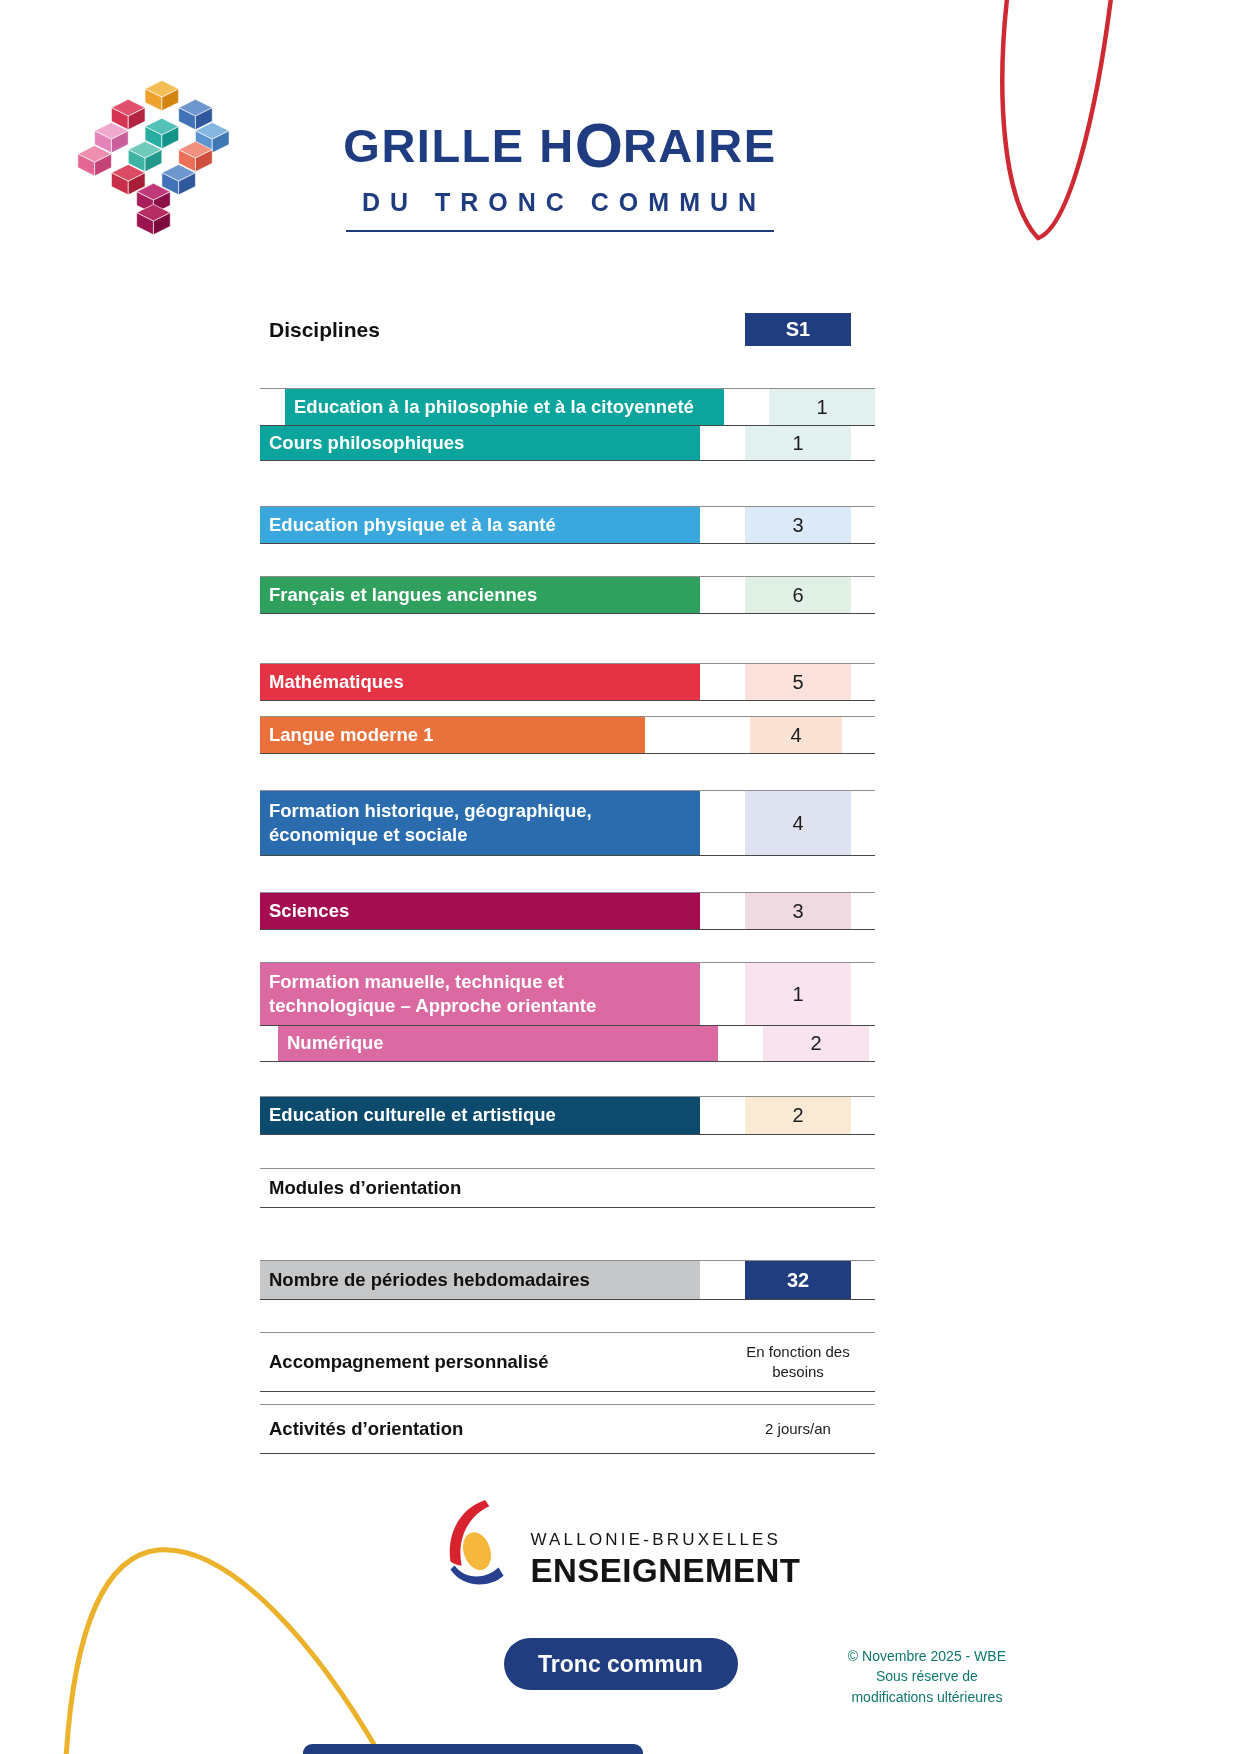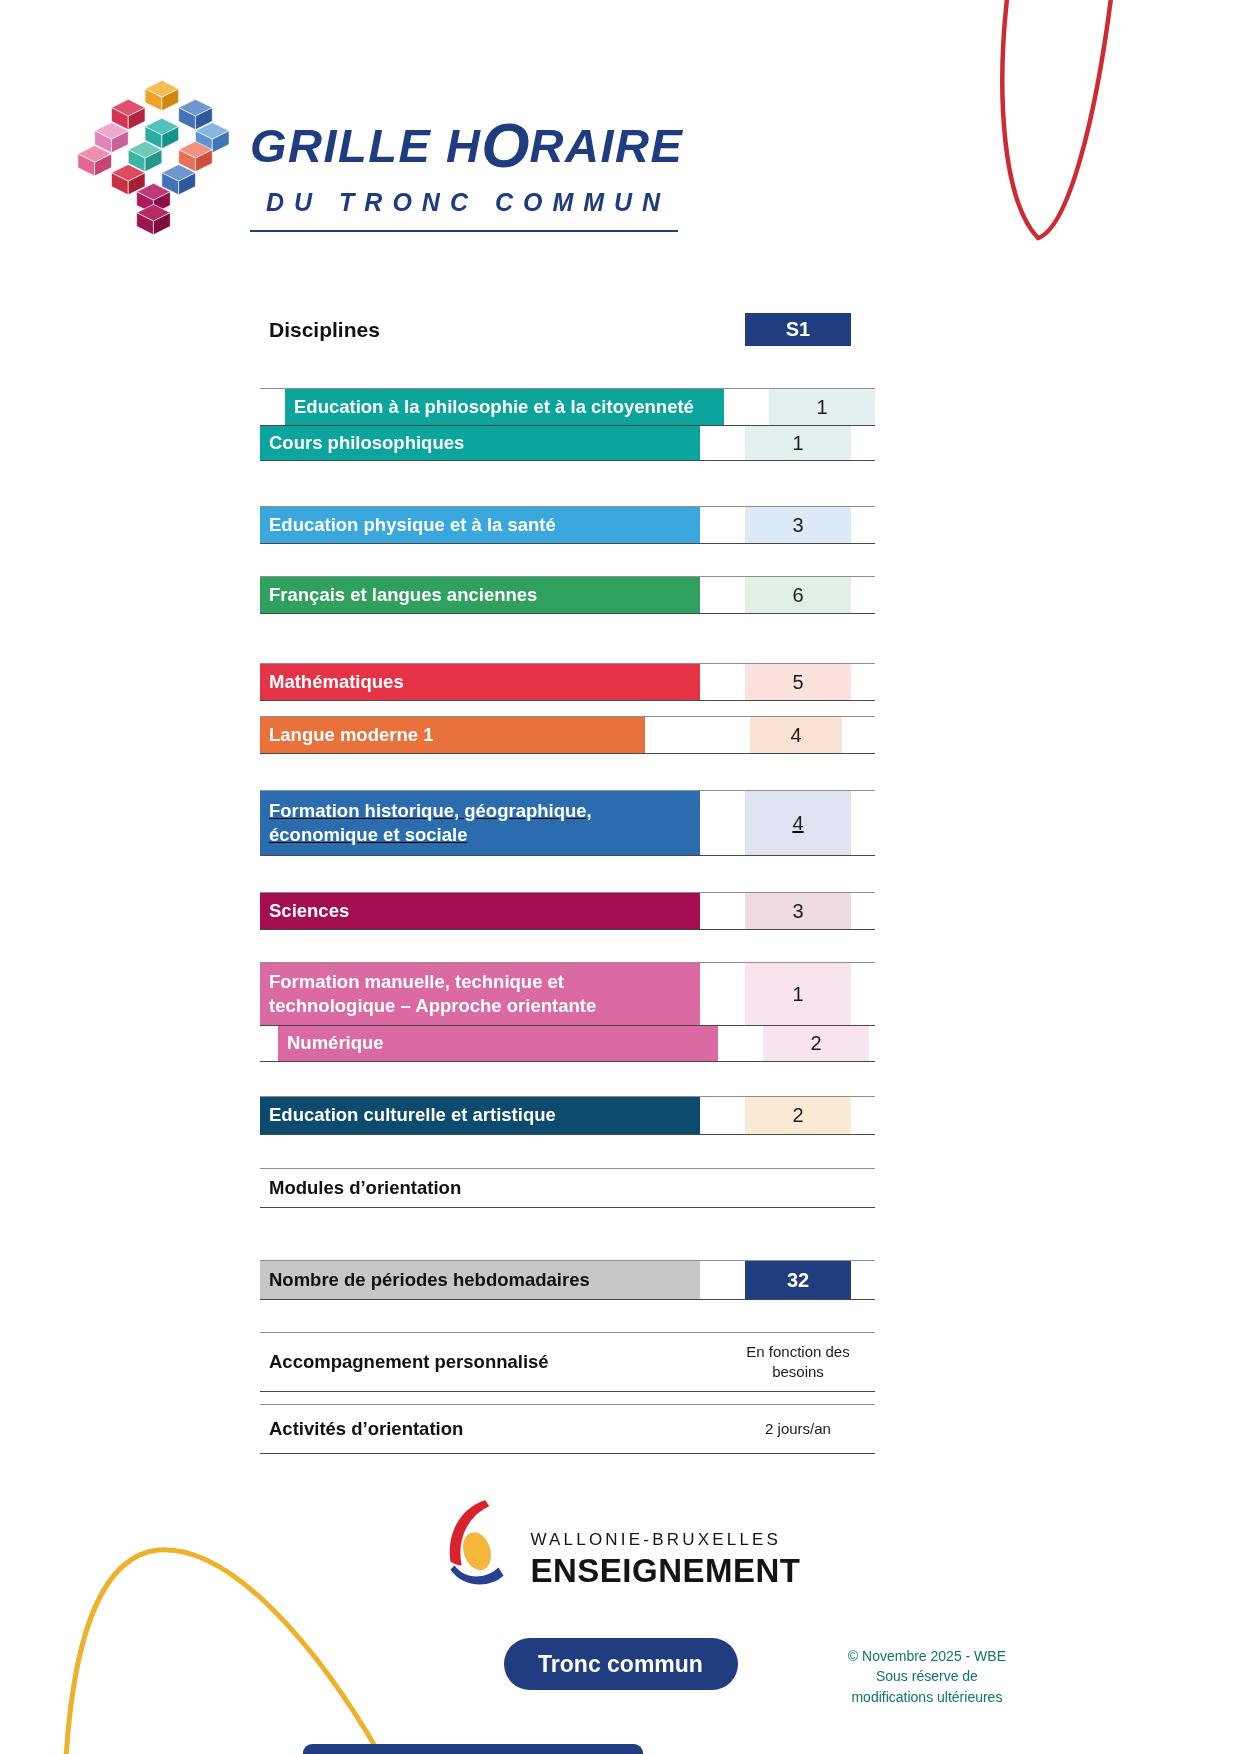--- a/index.html
+++ b/index.html
@@ -1,21 +1,21 @@
 <!DOCTYPE html>
 <html><head>
 <meta charset="utf-8">
 <style>
   html,body{margin:0;padding:0;background:#fff;}
   .page{position:relative;width:1241px;height:1754px;background:#fff;overflow:hidden;
         font-family:"Liberation Sans",sans-serif;}
 
   
   .brand-cube{position:absolute;left:62px;top:72px;}
-  .title-block{position:absolute;left:250px;top:112px;width:620px;font-style:italic;}
+  .title-block{position:absolute;left:250px;top:112px;width:620px;text-align:center;}
   .page-title{font-size:47px;font-weight:800;color:#1F3C80;letter-spacing:1.5px;line-height:1.1;}
   .page-title .big-o{font-size:1.32em;font-weight:900;vertical-align:-0.08em;letter-spacing:0;}
   .page-subtitle{display:inline-block;margin-top:8px;font-size:25px;font-weight:600;color:#1F3C80;
                  letter-spacing:10px;border-bottom:2.5px solid #1F3C80;padding:0 8px 13px 16px;}
 
   
   .deco{position:absolute;pointer-events:none;}
   .bottom-bar{position:absolute;left:303px;top:1744px;width:340px;height:22px;background:#203D80;border-radius:9px;}
 
   
@@ -190,21 +190,21 @@
     <div class="group" style="top:716px;">
       <div class="trow" style="height:36px;gap:33px;">
         <div class="tlabel c-orange">Langue moderne 1</div>
         <div class="tgap"></div>
         <div class="tval v-orange">4</div>
         <div class="ttail"></div>
       </div>
     </div>
 
     <div class="group" style="top:790px;">
-      <div class="trow" style="height:64px;text-decoration:underline;">
+      <div class="trow" style="height:64px;">
         <div class="tlabel c-blue">Formation historique, géographique, économique et sociale</div>
         <div class="tgap"></div>
         <div class="tval v-blue">4</div>
         <div class="ttail"></div>
       </div>
     </div>
 
     <div class="group" style="top:892px;">
       <div class="trow" style="height:36px;">
         <div class="tlabel c-plum">Sciences</div>

